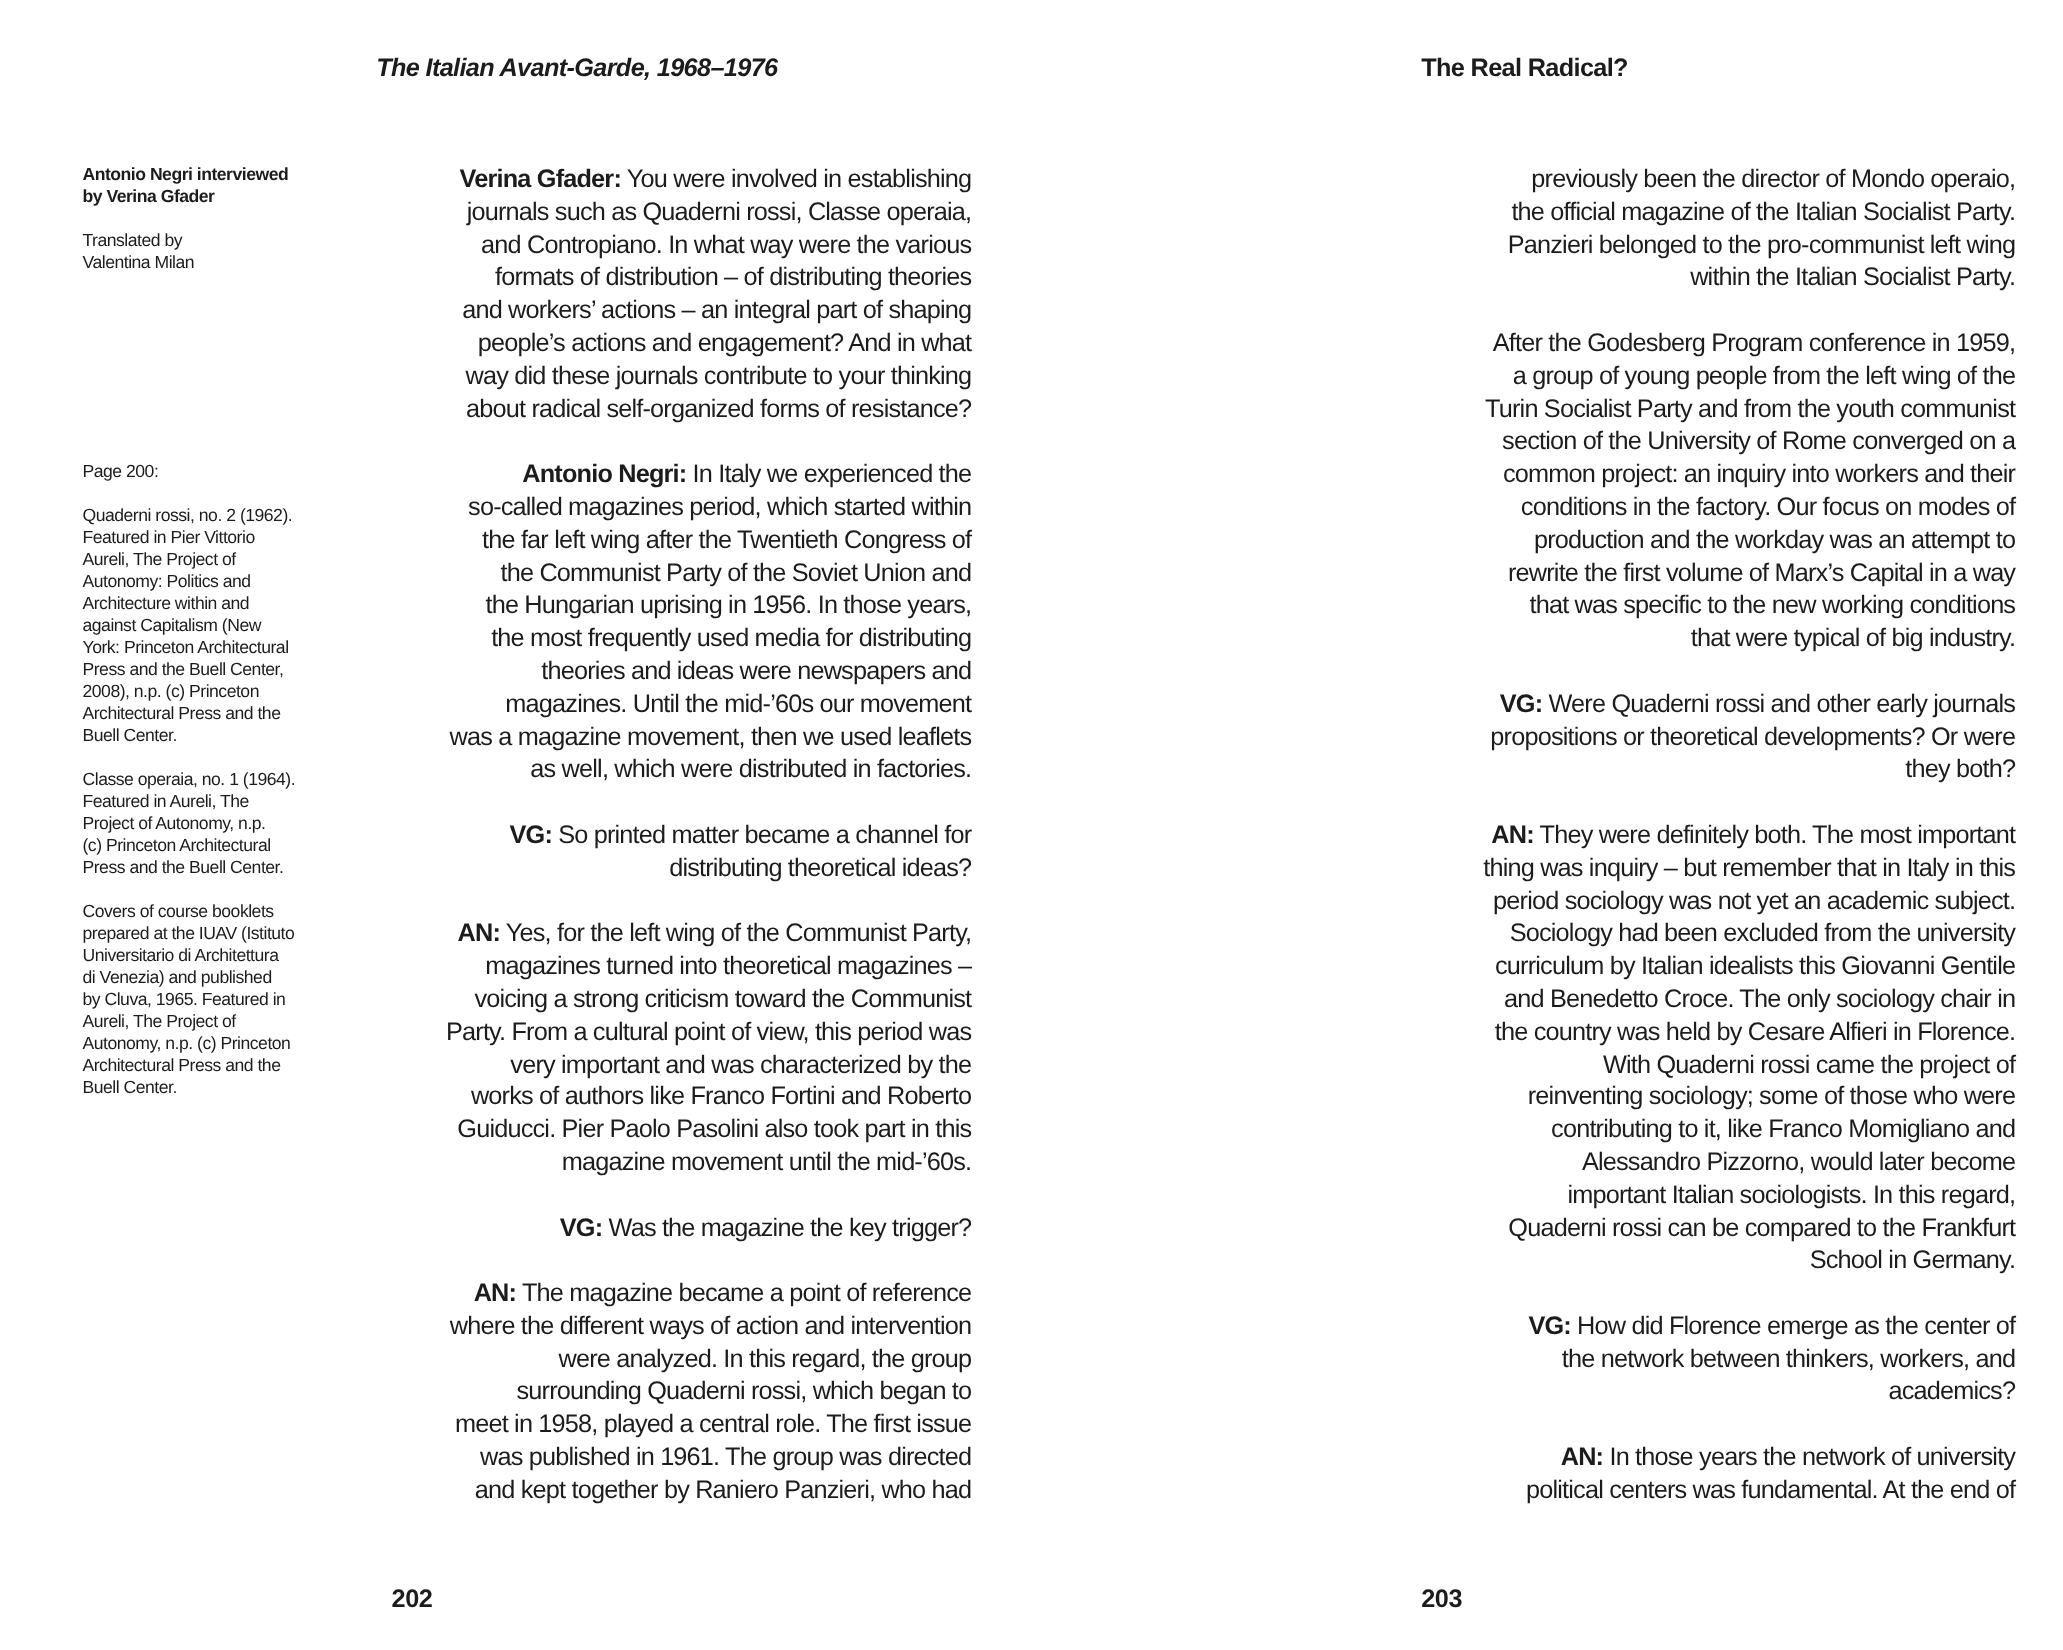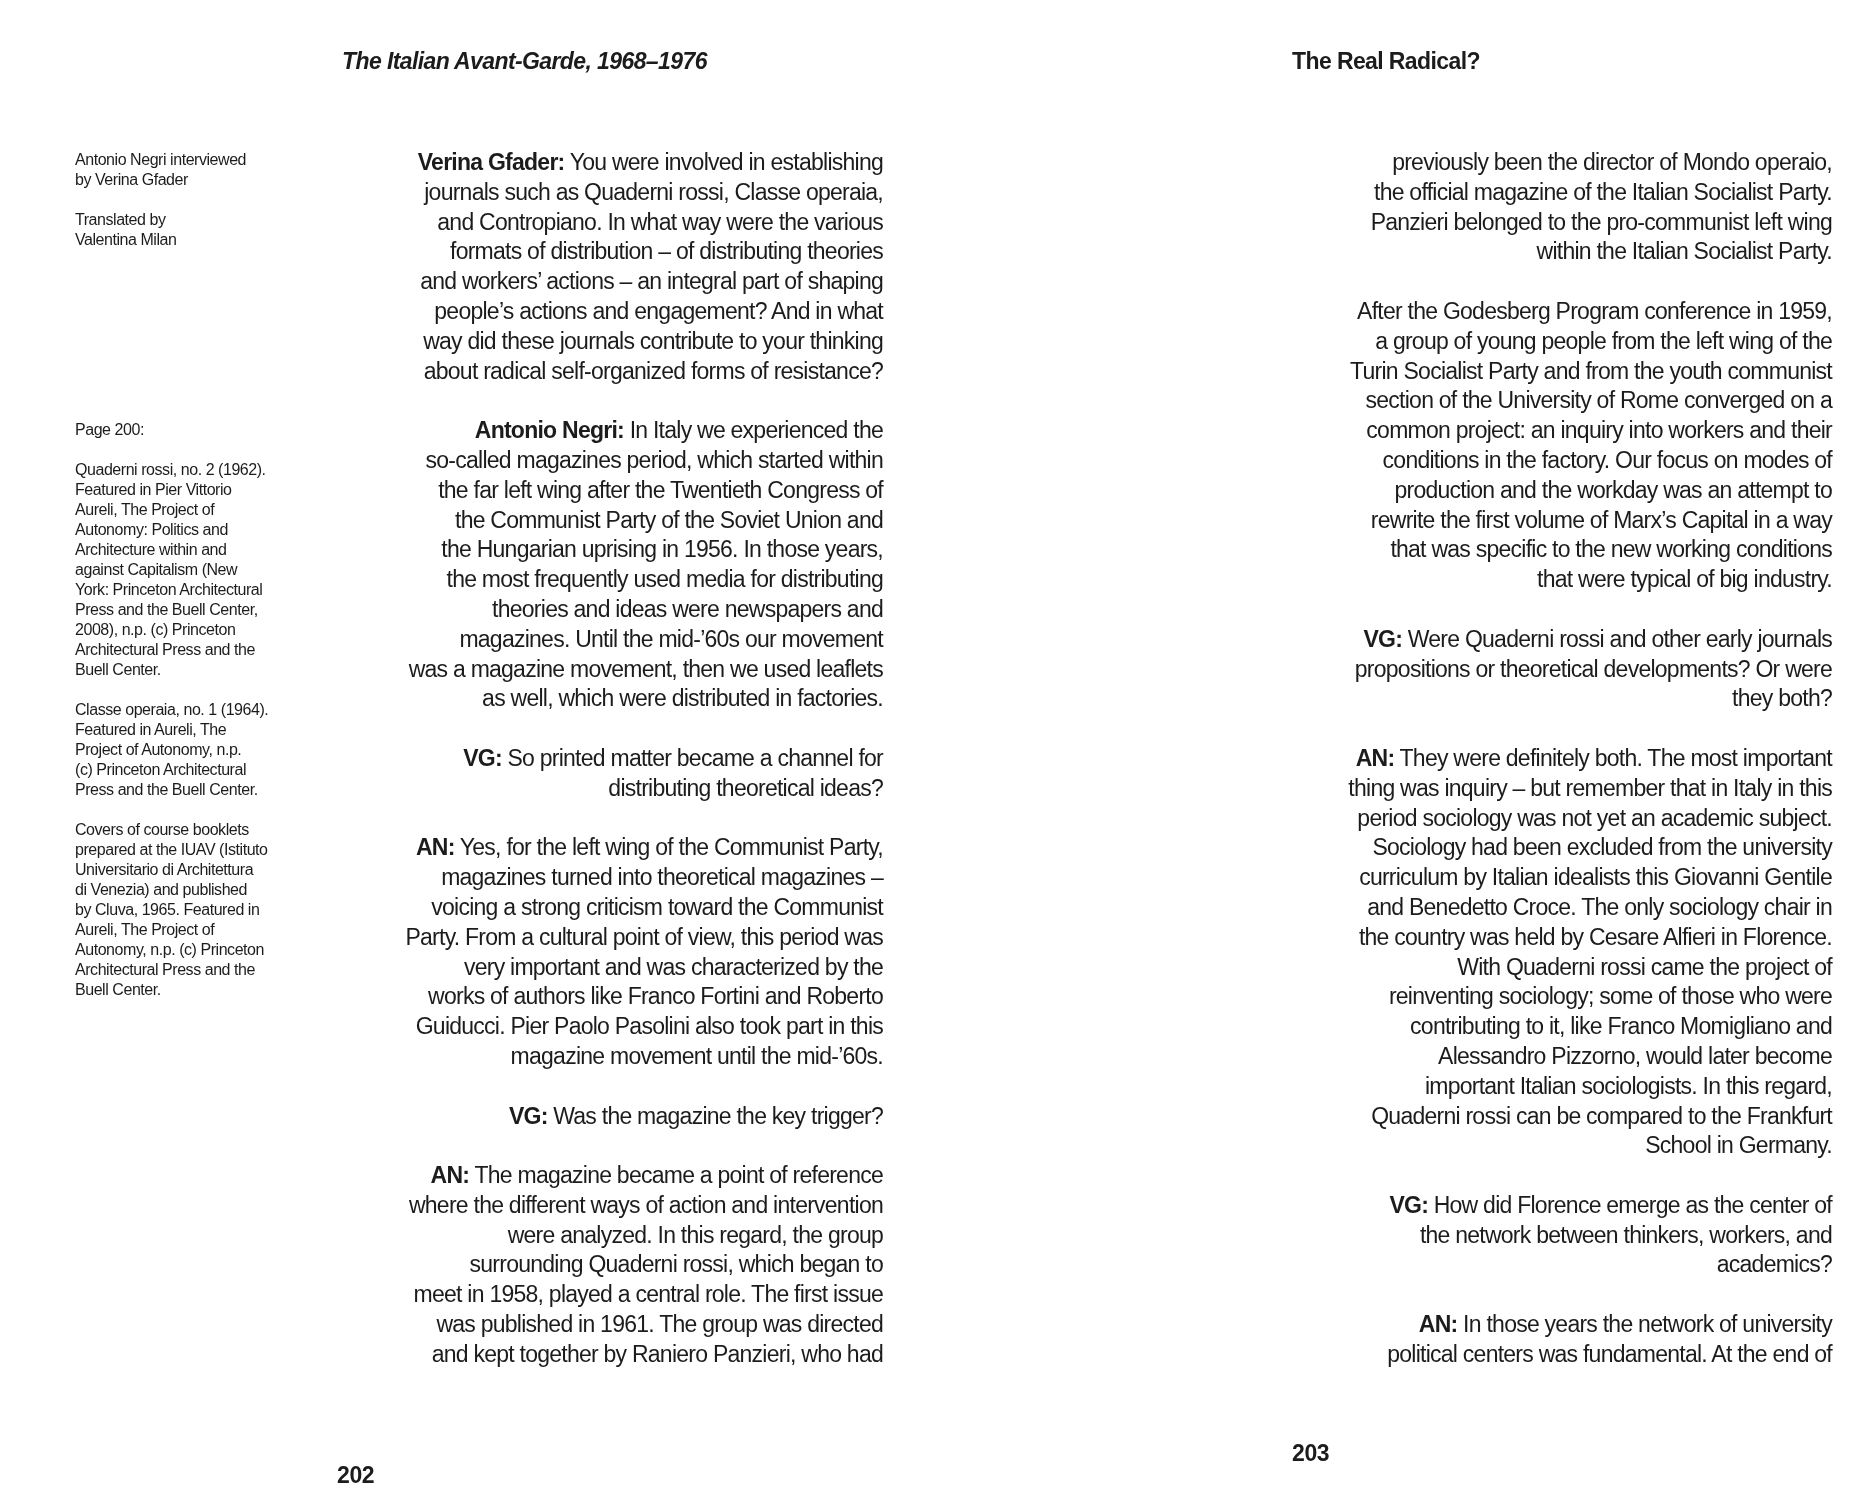--- a/index.html
+++ b/index.html
@@ -4,21 +4,21 @@
 <style>
   html, body { margin: 0; padding: 0; background: #ffffff; }
   body { width: 1875px; height: 1500px; position: relative; overflow: hidden;
          font-family: "Liberation Sans", sans-serif; color: #1c1c1c; }
   .running-head { position: absolute; top: 46px; font-size: 23px; font-weight: bold;
                   letter-spacing: -0.6px; line-height: 30px; }
   .folio { position: absolute; top: 1440px; font-size: 23px; font-weight: bold;
            letter-spacing: -0.4px; }
   .sidebar { position: absolute; left: 75px; top: 150px; width: 225px;
              font-size: 16px; line-height: 20px; letter-spacing: -0.45px; }
-  .sidebar .credit-title { font-weight: normal; }
+  .sidebar .credit-title { font-weight: bold; }
   .sidebar p { margin: 0 0 20px 0; }
   .sidebar .captions-block { position: absolute; top: 270px; left: 0; width: 225px; }
   .column { position: absolute; top: 148px; width: 540px;
             font-size: 23px; line-height: 29.8px; letter-spacing: -0.75px; text-align: right; }
   .column p { margin: 0 0 29.8px 0; }
   .line { display: block; white-space: nowrap; }
   .b { font-weight: bold; }
   .i { }
 </style>
 </head>
@@ -118,21 +118,21 @@
         <span class="line"><span class="b">AN:</span><span> The magazine became a point of reference</span></span>
         <span class="line"><span>where the different ways of action and intervention</span></span>
         <span class="line"><span>were analyzed. In this regard, the group</span></span>
         <span class="line"><span>surrounding </span><span class="i">Quaderni rossi</span><span>, which began to</span></span>
         <span class="line"><span>meet in 1958, played a central role. The first issue</span></span>
         <span class="line"><span>was published in 1961. The group was directed</span></span>
         <span class="line"><span>and kept together by Raniero Panzieri, who had</span></span>
       </p>
     </div>
 
-  <div class="folio" style="left:337px;margin-top:22px;">202</div>
+  <div class="folio" style="left:356px;">202</div>
 </div>
 
 <div>
   <div class="running-head" style="left:1292px;">The Real Radical?</div>
 
   <div class="column" id="right-column" style="left:1292px;">
       <p>
         <span class="line"><span>previously been the director of </span><span class="i">Mondo operaio</span><span>,</span></span>
         <span class="line"><span>the official magazine of the Italian Socialist Party.</span></span>
         <span class="line"><span>Panzieri belonged to the pro-communist left wing</span></span>

